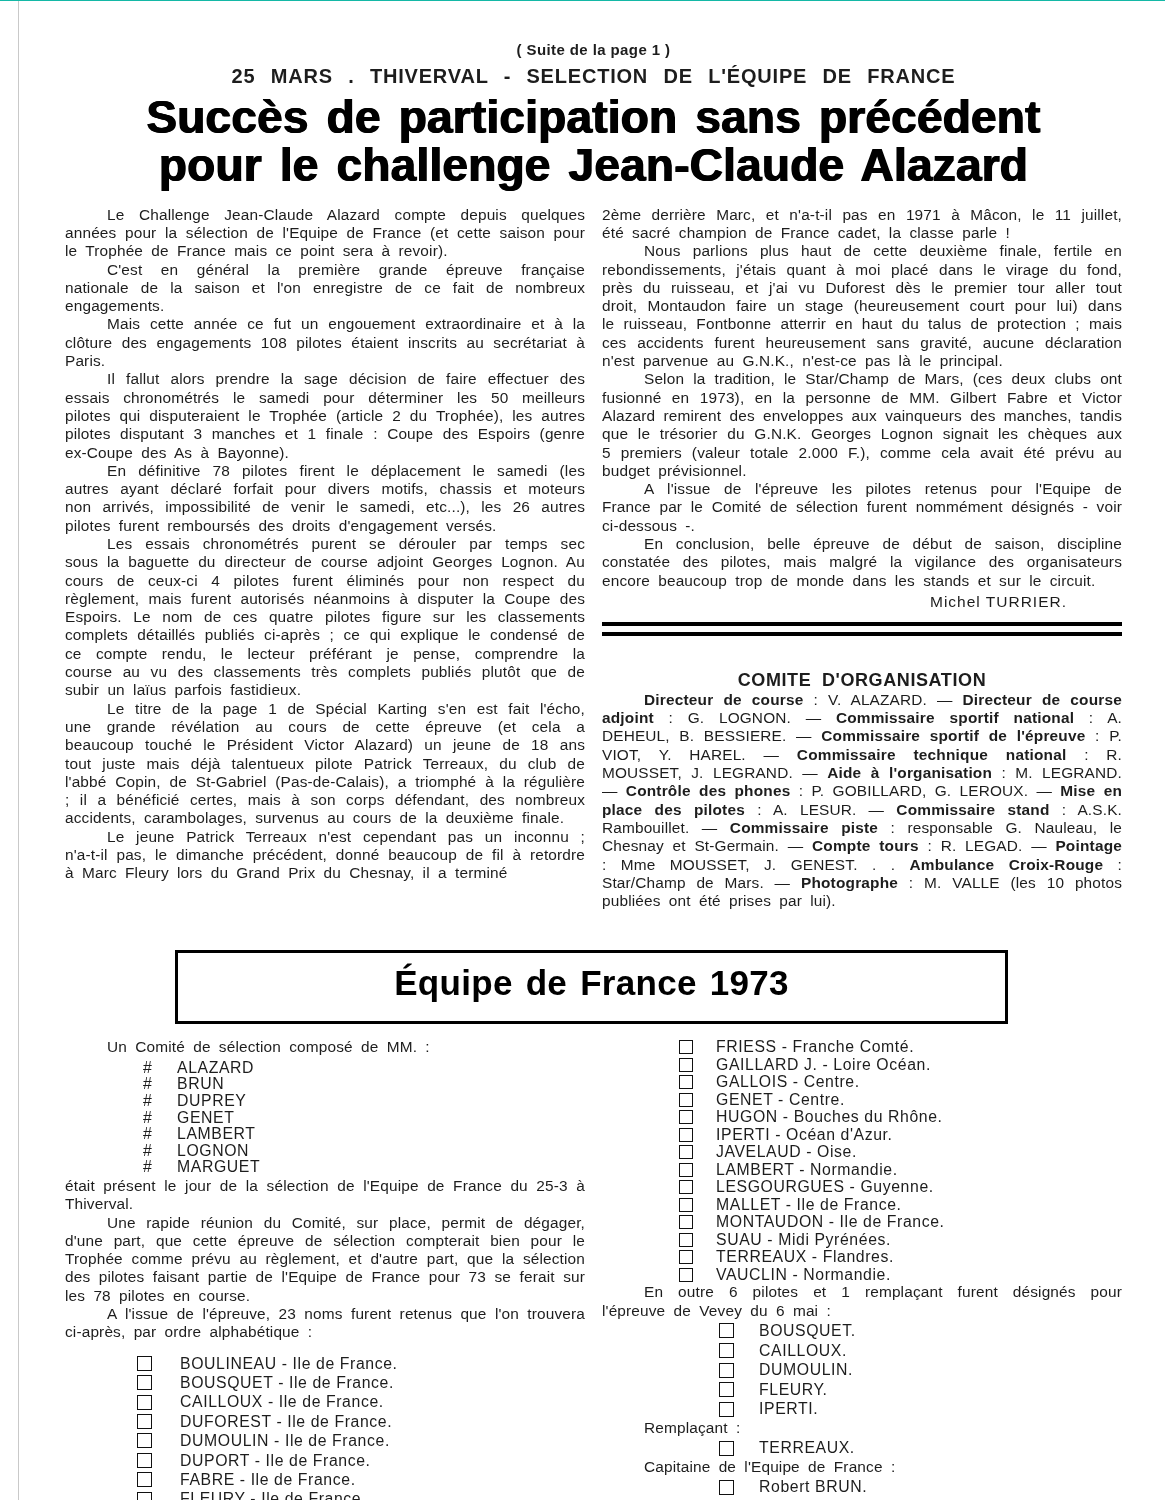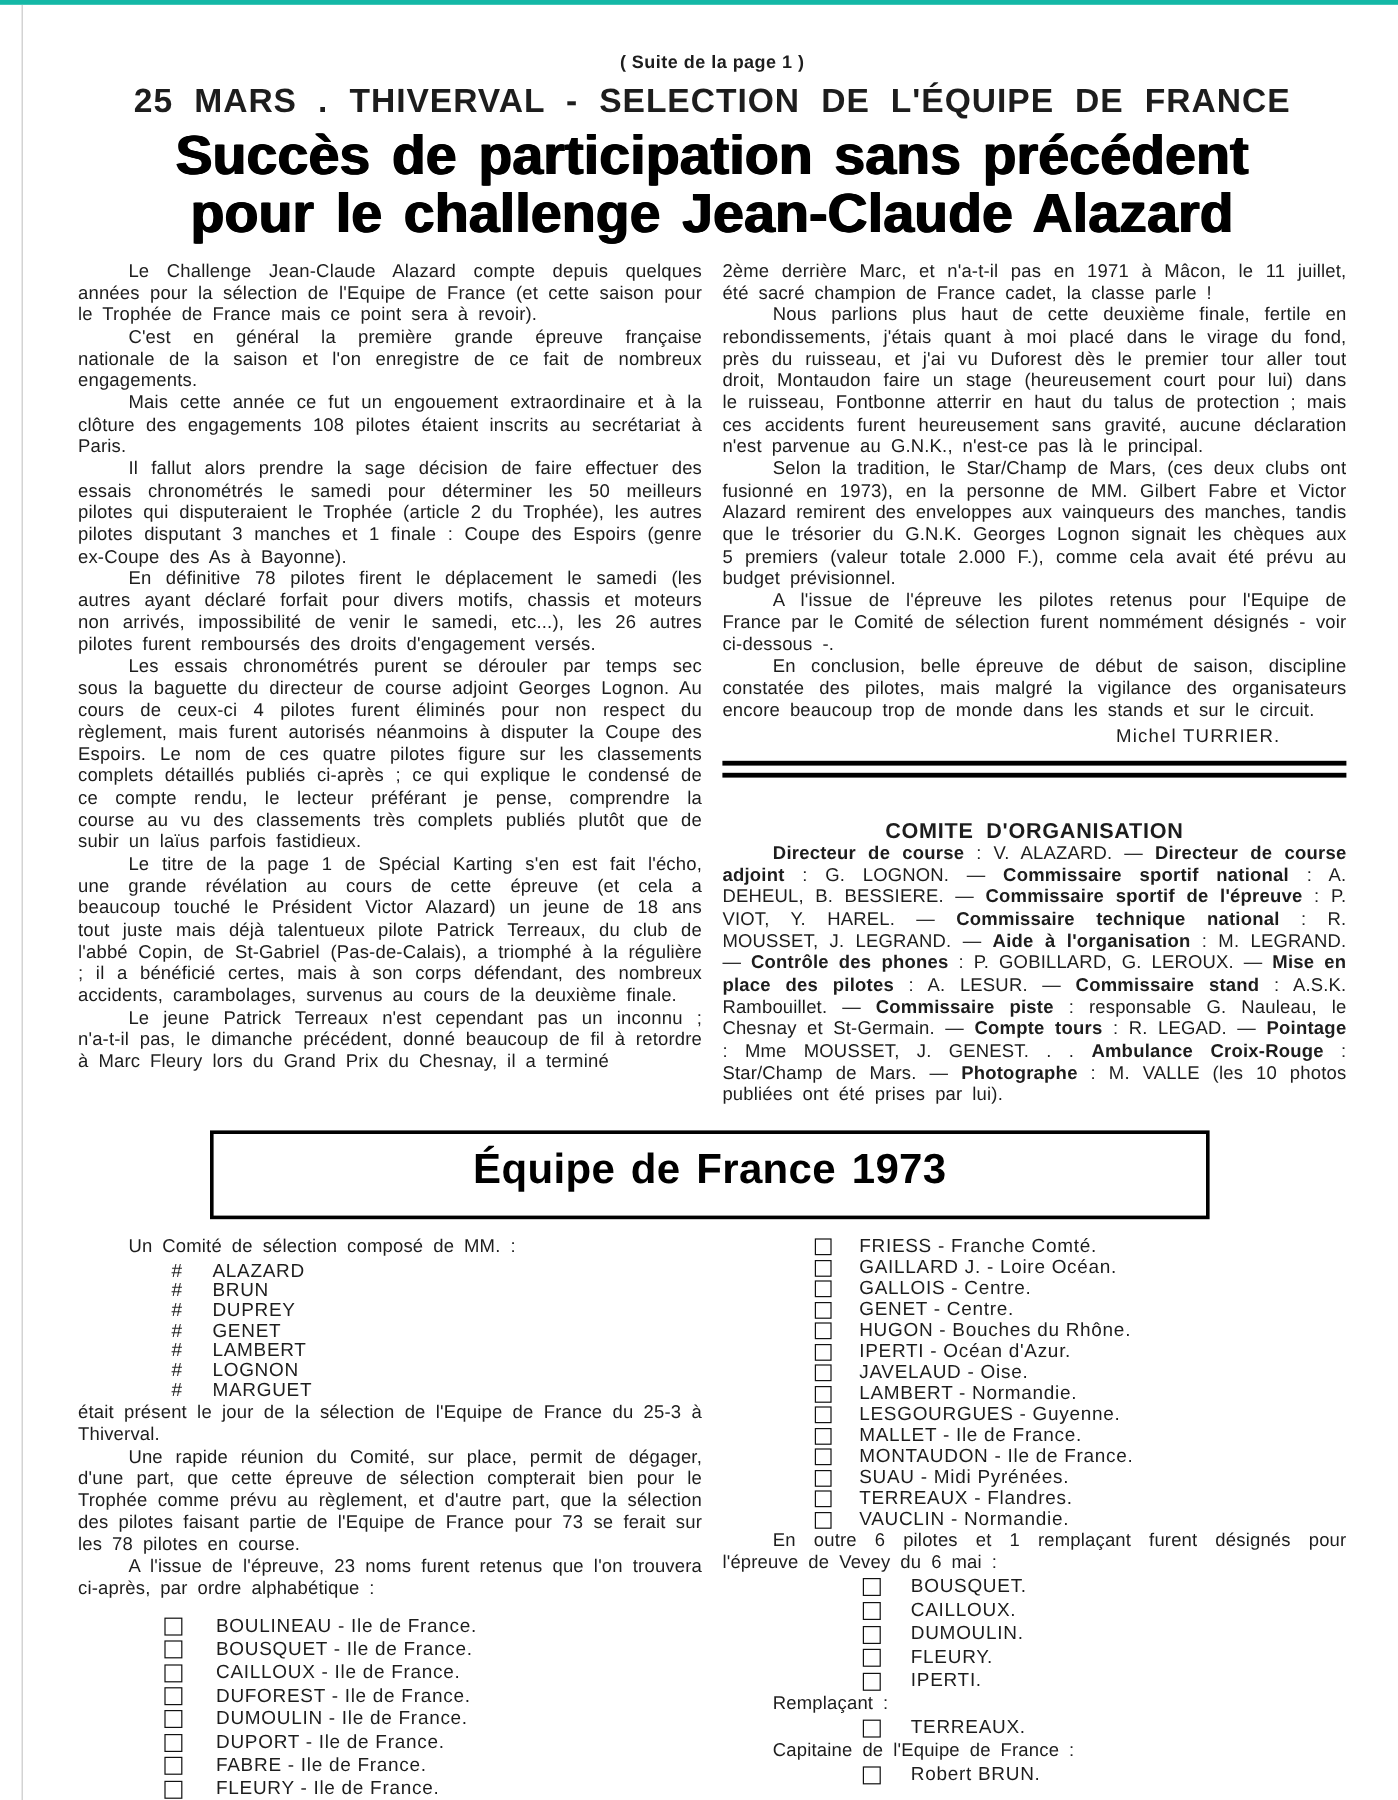--- a/index.html
+++ b/index.html
@@ -2,53 +2,53 @@
 <html lang="fr"><head>
 <meta charset="utf-8">
 <style>
   html,body{margin:0;padding:0;background:#fff;}
   .page{
     position:relative;
     width:1165px;height:1500px;
     box-sizing:border-box;
     margin:0 auto;
     background:#fff;
-    border-top:4px solid #14b8a6;
+    border-top:1px solid #14b8a6;
     font-family:"Liberation Sans", sans-serif;
     color:#1d1d1d;
     overflow:hidden;
     padding:40px 43px 0 65px;
   }
   .page::before{
     content:"";position:absolute;left:18px;top:0;bottom:0;width:1px;background:#c9c9c9;
   }
   
   .suite{ text-align:center;font-weight:bold;font-size:15px;letter-spacing:.4px; }
-  .kicker{ text-align:center;font-weight:bold;font-size:28px;letter-spacing:.8px;word-spacing:9px;margin-top:7px; }
+  .kicker{ text-align:center;font-weight:bold;font-size:20px;letter-spacing:.8px;word-spacing:9px;margin-top:7px; }
   .headline{
     text-align:center;font-weight:900;font-size:46px;line-height:1.04;
     letter-spacing:.2px;word-spacing:5px;margin-top:6px;color:#000;
     text-shadow:.7px 0 0 currentColor,-.7px 0 0 currentColor;
   }
   
   .cols{ display:flex;gap:17px;margin-top:16px; }
   .col{ flex:1;min-width:0; }
   p.body{
     margin:0;font-size:15.4px;line-height:18.3px;text-align:justify;
     text-indent:42px;word-spacing:.25em;letter-spacing:.15px;
   }
   p.body.noindent{ text-indent:0; }
   .signature{ text-align:right;padding-right:55px;font-size:15.5px;letter-spacing:1px;margin-top:3px; }
   .double-rule{ margin-top:11px;height:6px;border-top:4px solid #000;border-bottom:4px solid #000; }
   .comite-title{ text-align:center;font-weight:bold;font-size:18px;letter-spacing:.6px;word-spacing:5px;margin:34px 0 0; }
   .comite-text{ margin-top:19px; }
   .comite-text b{ letter-spacing:.2px; }
   
   .equipe-box{
-    box-sizing:border-box;width:833px;margin:20px 0 14px 110px;
+    box-sizing:border-box;width:833px;margin:40px 0 14px 110px;
     border:3px solid #000;text-align:center;padding:10px 0 18px;
   }
   .equipe-box .t{ font-weight:bold;font-size:35px;letter-spacing:.3px;word-spacing:3px;color:#000; }
   
   ul{ list-style:none;margin:0;padding:0; }
   .hash-list{ margin:3px 0 1px 78px; }
   .hash-list li{ line-height:16.6px;font-size:15.8px;letter-spacing:.6px; }
   .hash-list .hash{ display:inline-block;width:34px; }
   .cb-list li{ display:flex;align-items:center;font-size:15.8px;letter-spacing:.6px; }
   .cbx{ box-sizing:border-box;flex:none;width:15px;height:15px;border:1.6px solid #111;background:#fff; }

